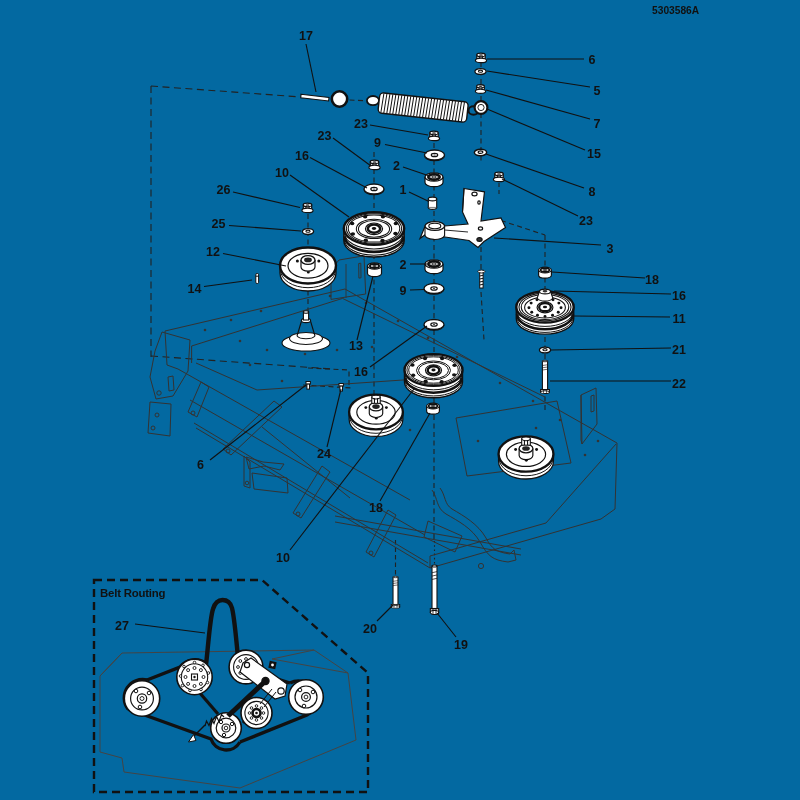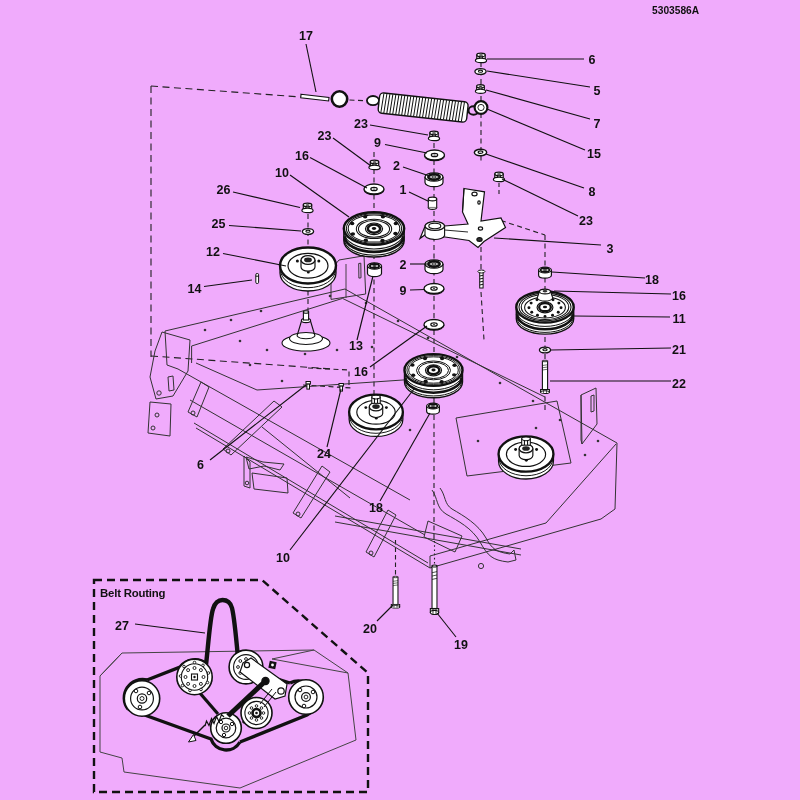--- a/index.html
+++ b/index.html
@@ -1,16 +1,16 @@
 <!DOCTYPE html>
 <html><head>
 <meta charset="utf-8">
 <style>
   html,body{margin:0;padding:0;background:#ffffff;}
-  #page{width:800px;height:800px;position:relative;background:#f0abfc;overflow:hidden;transform:translateZ(0);will-change:transform;}
+  #page{width:800px;height:800px;position:relative;background:#0369a1;overflow:hidden;transform:translateZ(0);will-change:transform;}
   text{font-family:"Liberation Sans",sans-serif;font-weight:bold;fill:#111;}
 </style>
 </head>
 <body>
 <div id="page">
 <svg width="800" height="800" viewBox="0 0 800 800">
 <defs>
   <g id="flangenut">
     <path d="M-4.2,-4 L4.2,-4 L4.2,1 L-4.2,1 Z" fill="#fff" stroke="#111" stroke-width="1.2"></path>
     <ellipse cx="0" cy="-4" rx="4.2" ry="1.8" fill="#fff" stroke="#111" stroke-width="1.2"></ellipse>

